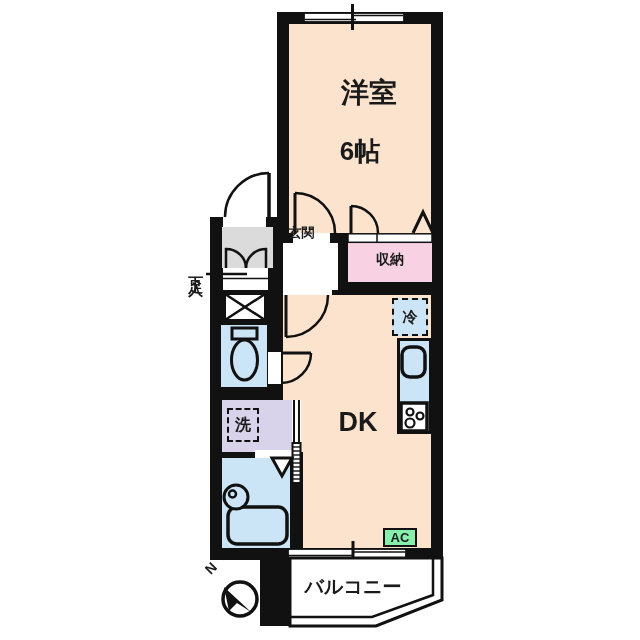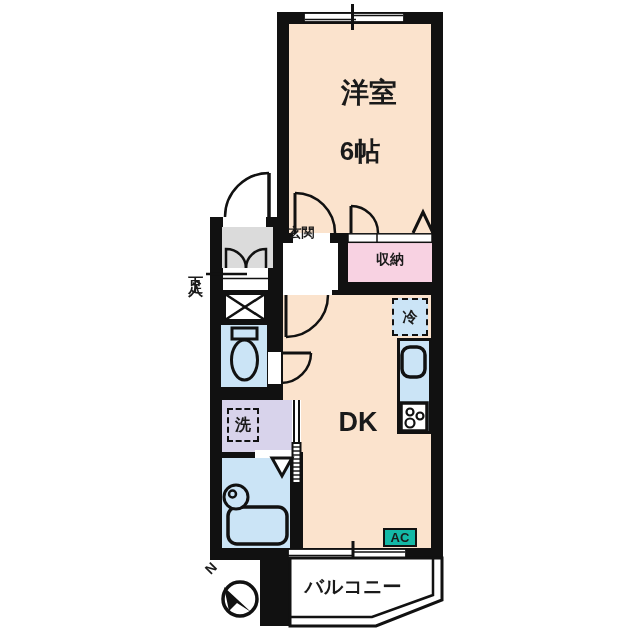--- a/index.html
+++ b/index.html
@@ -14,21 +14,21 @@
     line-height:1.05;white-space:nowrap;
   }
   .flexc{display:flex;align-items:center;justify-content:center;}
   svg.overlay{position:absolute;left:0;top:0;z-index:30;}
   .lbl{z-index:40;}
   .ln{stroke:var(--wall);fill:none;}
   .fillwall{fill:var(--wall);}
   #fridge-box{border:2px dashed var(--wall);background:var(--water_blue);box-sizing:border-box;}
   #washer-box{border:2px dashed var(--wall);box-sizing:border-box;}
   #kitchen-counter{border:3px solid var(--wall);background:var(--water_blue);box-sizing:border-box;}
-  #ac-box{border:2.5px solid var(--wall);background:#14b8a6;box-sizing:border-box;font-weight:700;}
+  #ac-box{border:2.5px solid var(--wall);background:#86efac;box-sizing:border-box;font-weight:700;}
   #north-label{transform:rotate(-45deg);}
   #shoe-label{writing-mode:vertical-rl;letter-spacing:2px;}
 </style>
 </head>
 <body>
 
 <div id="canvas">
 
   <div class="abs wall" style="left:277px;top:12px;width:166px;height:283px;"></div>
   <div class="abs wall" style="left:210px;top:217px;width:93px;height:343px;"></div>

